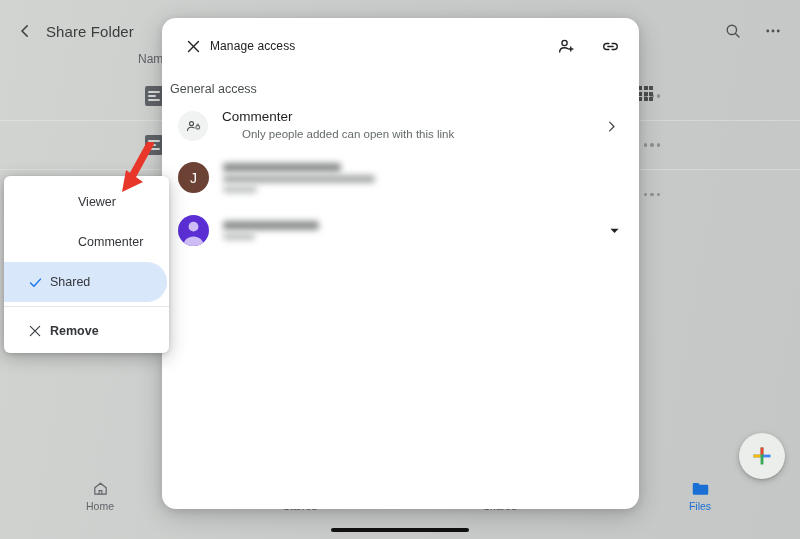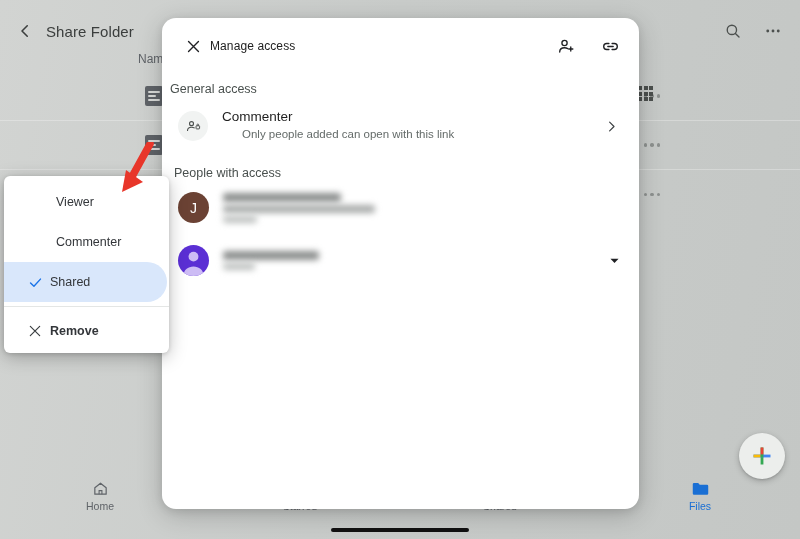--- a/index.html
+++ b/index.html
@@ -150,21 +150,21 @@
     border-radius: 6px;
     box-shadow: 0 4px 18px rgba(0,0,0,.26), 0 1px 4px rgba(0,0,0,.14);
     padding: 6px 0 2px 0;
     overflow: hidden;
   }
   .role-item {
     height: 40px; display: flex; align-items: center; position: relative;
     padding-left: 20px;
   }
   .role-item .check { width: 22px; height: 22px; display:flex; align-items:center; justify-content:center; flex:none;}
-  .role-item .role-text { font-size: 12.5px; color: #33363a; margin-left: 10px; }
+  .role-item .role-text { font-size: 12.5px; color: #33363a; margin-left: 32px; }
   .role-item.selected {
     background: #d9e7fb; border-radius: 0 20px 20px 0; margin-right: 2px;
   }
   .role-item.selected .role-text { margin-left: 4px; }
   .role-divider { height: 1px; background: #e4e6e5; margin: 4px 0; }
   .role-item.remove .role-text { margin-left: 4px; font-weight: bold; }
 
   
   .arrow-anno { position: absolute; left: 108px; top: 142px; pointer-events: none; }
 </style>
@@ -326,21 +326,20 @@
       <div class="access-title">Commenter</div>
       <div class="access-sub">Only people added can open with this link</div>
     </div>
     <div class="access-chevron">
       <svg width="15" height="15" viewBox="0 0 24 24">
         <path d="M9 5 L16 12 L9 19" fill="none" stroke="#3c4043" stroke-width="1.9" stroke-linecap="round" stroke-linejoin="round"></path>
       </svg>
     </div>
   </div>
 
-  <div class="people-label">People with access</div>
 
   <div class="person-row" style="padding-top:10px;">
     <div class="avatar" style="background:#6b4234;">
       <span>J</span>
     </div>
     <div class="person-texts">
       <div class="blur-line blur-name" style="width:118px;"></div>
       <div class="blur-line blur-email" style="width:152px;"></div>
       <div class="blur-line blur-role" style="width:34px;"></div>
     </div>

